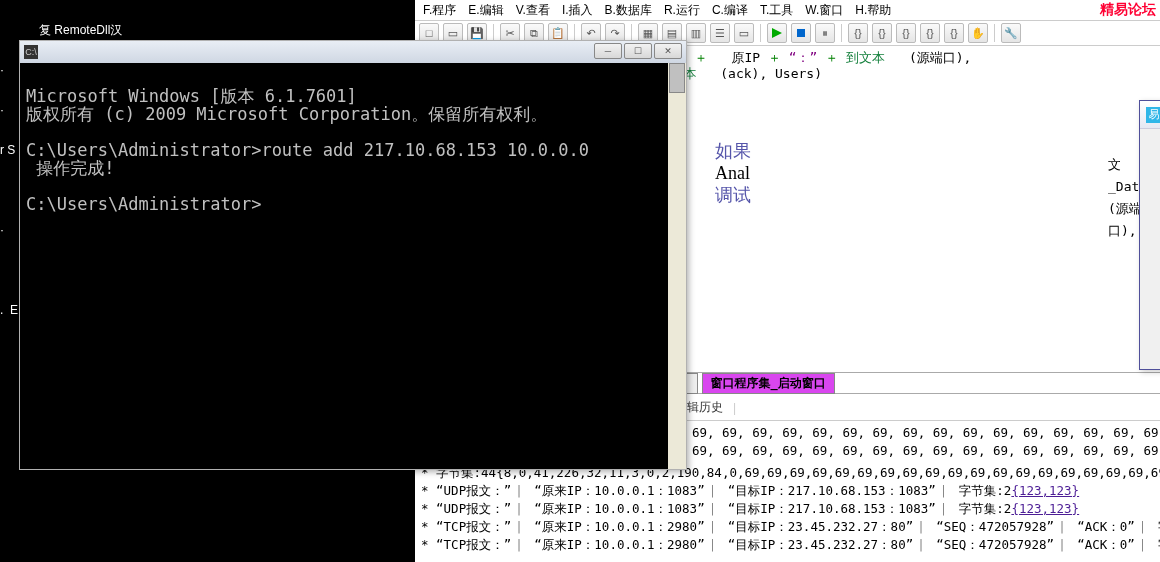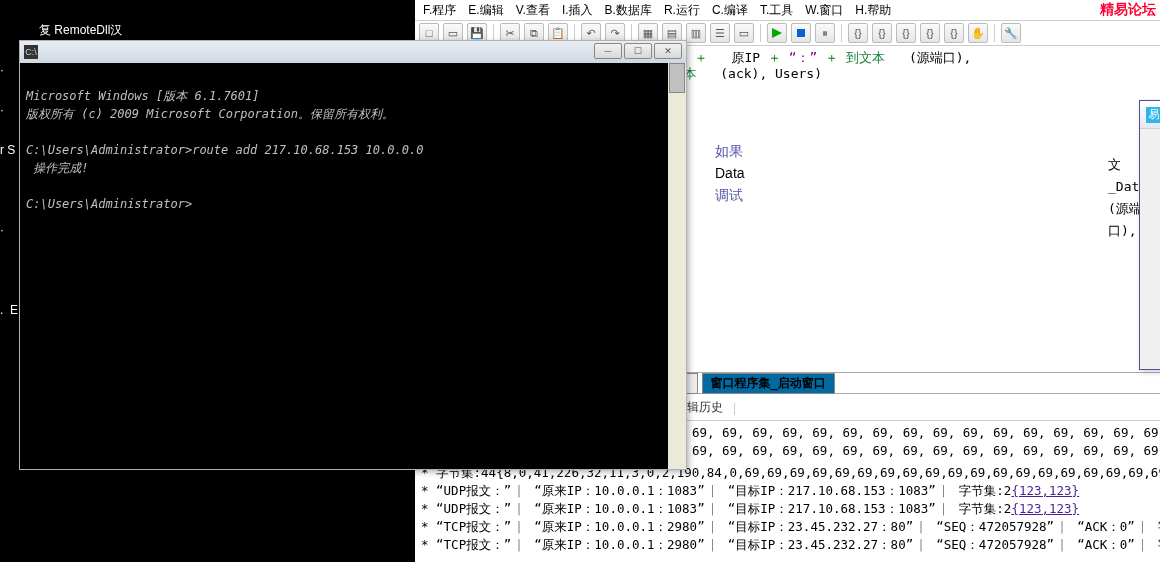--- a/index.html
+++ b/index.html
@@ -9,21 +9,21 @@
 .left-panel { position: absolute; left: 0; top: 0; width: 415px; height: 562px; background: #000; }
 .remote-title { position: absolute; left: 39px; top: 2px; color: #fff; font-size: 12px; margin-top: 20px; }
 .left-dots { position: absolute; left: 0; top: 50px; color: #fff; font-size: 12px; line-height: 40px; }
 
 
 .cmd-window { position: absolute; left: 19px; top: 40px; width: 668px; height: 430px; border: 1px solid #b1b1b1; box-shadow: 2px 2px 6px rgba(0,0,0,0.3); background: #000; z-index: 5; }
 .cmd-titlebar { height: 22px; background: linear-gradient(#e9eef5,#cfd7e3); display: flex; align-items: center; padding: 0 4px; font-size: 12px; color: #333; }
 .cmd-icon { width: 14px; height: 14px; background: #333; margin-right: 6px; display: inline-flex; align-items: center; justify-content: center; color: #ccc; font-size: 9px; }
 .cmd-controls { position: absolute; right: 4px; top: 2px; display: flex; gap: 2px; }
 .cmd-ctrl { width: 28px; height: 16px; border: 1px solid #888; background: linear-gradient(#f2f2f2, #d8d8d8); border-radius: 2px; display: flex; align-items: center; justify-content: center; font-size: 9px; cursor: pointer; color: #555; }
-.cmd-body { padding: 6px; color: #c0c0c0; font-family: "Lucida Console","SimSun", monospace; font-size: 12px; line-height: 18px; white-space: pre; background:#000; height: calc(100% - 22px); position:relative; overflow:hidden;font-style:italic; }
+.cmd-body { padding: 6px; color: #c0c0c0; font-family: "Lucida Console","SimSun", monospace; font-size: 17px; line-height: 18px; white-space: pre; background:#000; height: calc(100% - 22px); position:relative; overflow:hidden; }
 .cmd-scrollbar { position:absolute; right:0; top:0; width:18px; height:100%; background:#ece9d8; }
 .cmd-thumb { position:absolute; top:0; left:1px; width:16px; height:30px; background:#c0c0c0; border:1px solid #888; }
 
 
 .ide { position: absolute; left: 415px; top: 0; right: 0; height: 562px; background: #fff; }
 .menubar { height: 20px; display: flex; align-items: center; padding-left: 8px; gap: 12px; white-space: nowrap; }
 .menubar span { cursor: default; }
 .brand { position: absolute; right: 4px; top: 1px; color: #ff0033; font-size: 14px; font-weight: bold; }
 .toolbar { height: 26px; border-top: 1px solid #ccc; border-bottom: 1px solid #ccc; display: flex; align-items: center; padding: 0 4px; gap: 4px; }
 .tb-btn { width: 20px; height: 20px; border: 1px solid #bbb; background: linear-gradient(#fafafa,#e5e5e5); display:flex; align-items:center; justify-content:center; color:#555; font-size:11px; cursor:pointer; border-radius:2px; }
@@ -42,35 +42,35 @@
 
 
 .dialog { position: absolute; left: 724px; top: 100px; width: 380px; height: 270px; border: 1px solid #4f4f9a; background: #f0f0f0; box-shadow: 2px 2px 6px rgba(0,0,0,.2); z-index:10; }
 .dlg-tb { height: 28px; background: linear-gradient(#fff,#e4e8f3); display:flex; align-items:center; padding:0 6px; border-bottom:1px solid #ccd; }
 .dlg-icon { width:16px; height:16px; background:#2fb6e8; color:#fff; display:flex; align-items:center; justify-content:center; font-size:11px; margin-right:6px; }
 .dlg-body { position:relative; height:calc(100% - 28px); }
 
 
 .tabs { position:absolute; left:0; top:372px; right:0; height:22px; border-top:1px solid #aaa; border-bottom:1px solid #aaa; display:flex; align-items:center; padding-left:4px; font-family: SimSun,monospace; font-size:12px; background:#fff; white-space:nowrap; }
 .tab { border:1px solid #888; background:#eee; padding:1px 8px; margin-right:4px; }
-.tab.active { background:#0369a1; font-weight:bold; }
+.tab.active { background:#d946ef; font-weight:bold; }
 
 
 .searchbar { position:absolute; left:0; top:395px; right:0; height:26px; border-bottom:1px solid #ccc; display:flex; align-items:center; gap:10px; padding-left:6px; font-size:12px; color:#333; }
 .searchbar .sep { color:#ccc; }
 .sb-icon { width: 14px; height: 14px; border: 1px solid #888; display: inline-block; vertical-align: middle; margin-right: 3px; }
 
 
 .output { position:absolute; left:0; top:422px; right:0; bottom:0; font-family: "SimSun",monospace; font-size:12.5px; line-height:18px; color:#000; padding:2px 6px; white-space: nowrap; overflow:hidden; }
 .output .row { display:block; }
 .output .seg { display:inline-block; vertical-align:top; }
 .output .seg + .seg::before { content:"|  "; color:#888; margin: 0 4px; }
 .output a { color:#4c1d95; text-decoration:underline; }
 
-.left-text { position:absolute; left:300px; top:140px; color:#5555aa; font-size:14px; font-family:Liberation Sans, sans-serif; line-height:22px; white-space:nowrap; }
+.left-text { position:absolute; left:300px; top:140px; color:#5555aa; font-size:18px; font-family:Liberation Serif, serif; line-height:22px; white-space:nowrap; }
 </style>
 </head>
 <body>
 
 <div class="left-panel">
   <div class="remote-title">复 RemoteDll汉</div>
   <div class="left-dots">·<br>·<br>r S<br><br>·<br><br>.&nbsp;&nbsp;E</div>
 </div>
 
 <div class="cmd-window">
@@ -166,21 +166,21 @@
       <span class="kw">(seq),</span>
       <span class="str">“ACK：”</span>
       <span class="op">＋</span>
       <span class="lbl">到文本</span>
       <span class="kw">(ack), Users)</span>
     </div>
   </div>
 
   <div class="left-text">
     <span class="nav">如果</span><br>
-    <span style="color:#000">Data</span><br>
+    <span style="color:#000">Anal</span><br>
     <span class="lbl">调试</span>
   </div>
   <div style="position:absolute; left:693px; top:154px; font-family:SimSun,monospace; font-size:13px; line-height:22px;">
     <span>文_Data),</span><br>
     <span>(源端口),</span>
   </div>
   <div style="position:absolute; left:731px; top:194px; font-family:SimSun,monospace;color:#000;">,</div>
 
   <div class="code-begin">
     <span class="star">*</span>&nbsp;<span>数</span>

